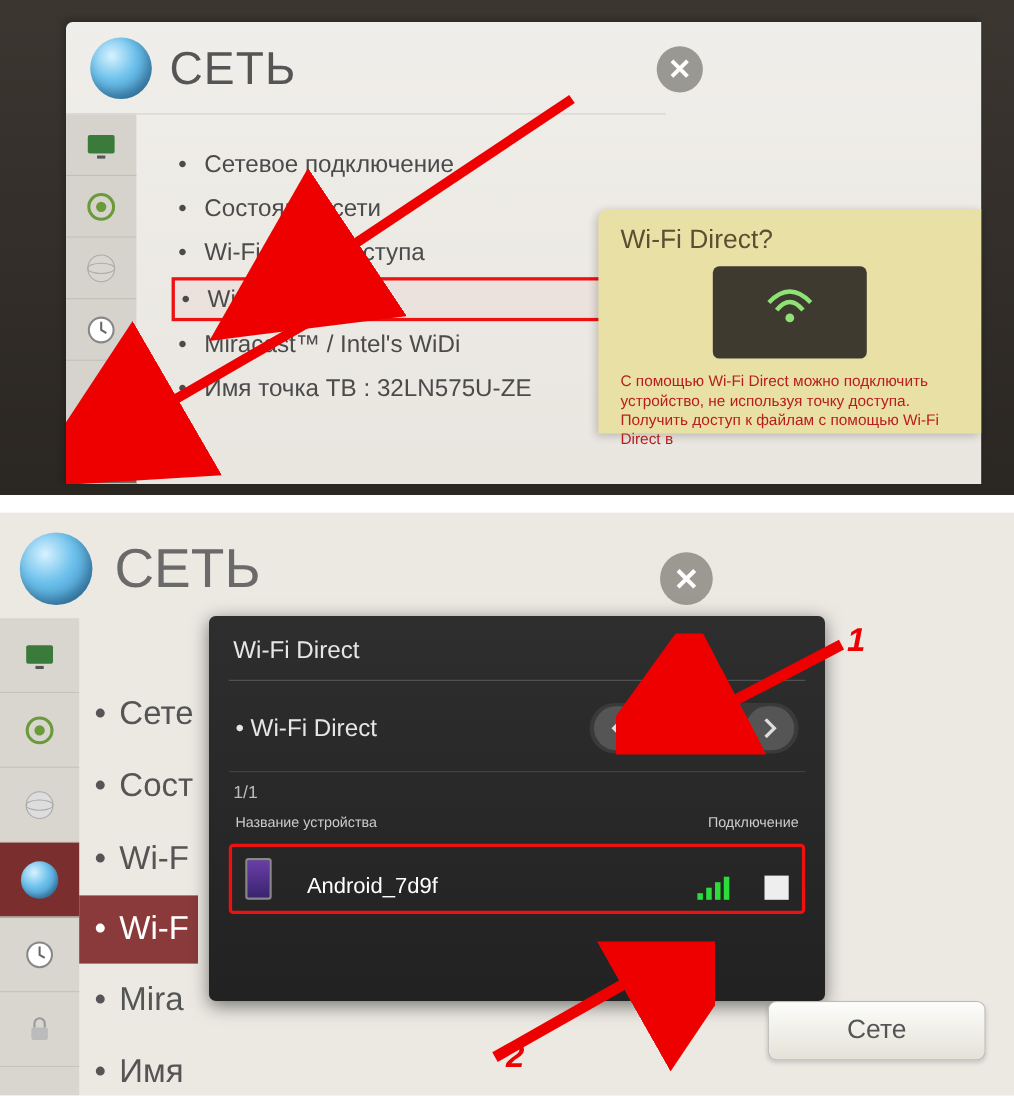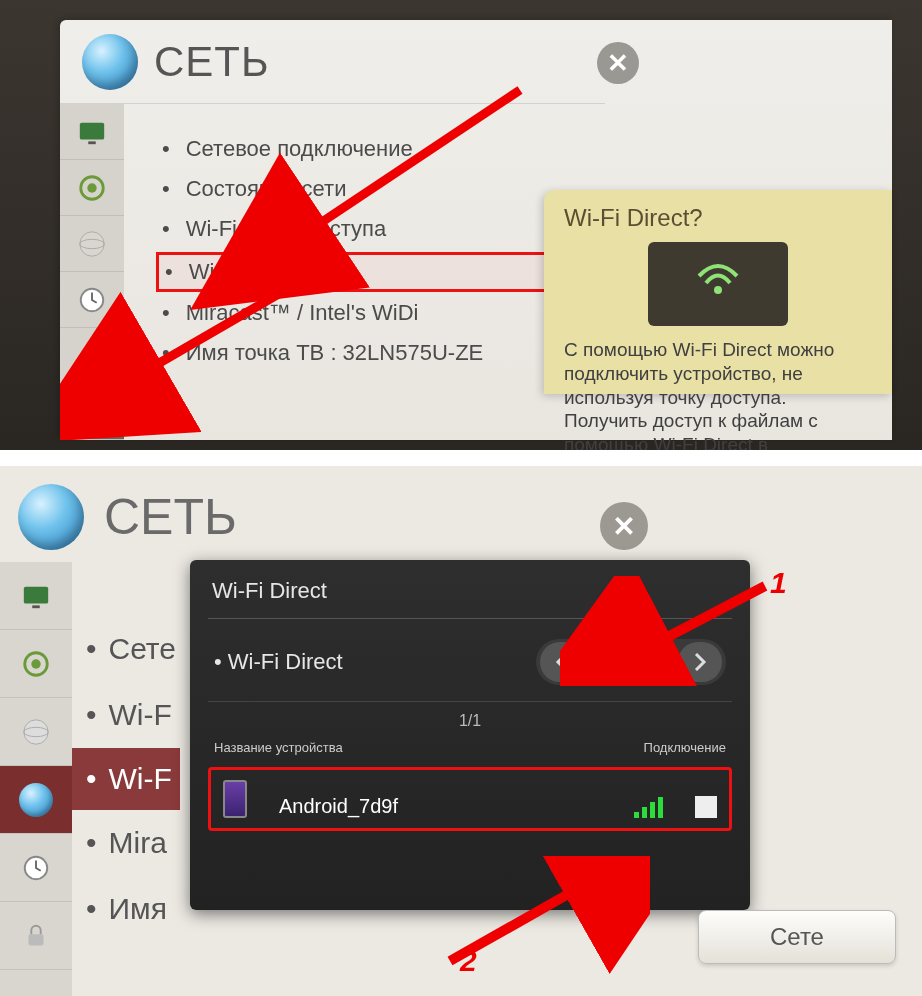--- a/index.html
+++ b/index.html
@@ -74,21 +74,21 @@
     color: #6a5f3d; box-shadow: -2px 2px 8px rgba(0,0,0,.2);
     filter: blur(.2px);
   }
   .tooltip .tt-title { font-size: 24px; margin-bottom: 10px; color:#5a4f32;}
   .tooltip .tv {
     width: 140px; height: 84px; margin: 6px auto 12px;
     background: #3f3a30; border-radius: 6px; position:relative;
     display:flex;align-items:center;justify-content:center;
   }
   .tooltip .wifi-arc{color:#7fd66f;font-size:40px;}
-  .tooltip p { font-size: 19px; line-height: 1.25; color:#404040; }
+  .tooltip p { font-size: 14px; line-height: 1.25; color:#b91c1c; }
   
   .arrow { position:absolute; pointer-events:none; }
 
   
   .shot2 { height: 530px; background: #ece9e3; margin-top:16px;}
   .shot2 .iconcol2 {
     position:absolute; left:0; top:96px; width:72px; bottom:0;
     background:#d9d6cf; display:flex;flex-direction:column;
   }
   .iconcol2 .ic{height:68px;border-bottom:1px solid #c6c3bb;display:flex;align-items:center;justify-content:center;}
@@ -121,21 +121,21 @@
   .panel .row1 .lbl::before{content:"• ";}
   .toggle{
     display:flex;align-items:center;background:#3a3a3a;border-radius:26px;
     height:46px;padding:0 4px;gap:2px;
   }
   .toggle .arrbtn{
     width:44px;height:40px;border-radius:20px;background:#555;
     display:flex;align-items:center;justify-content:center;color:#ddd;font-size:18px;cursor:pointer;
   }
   .toggle .val{min-width:90px;text-align:center;font-size:20px;color:#fff;}
-  .panel .count{ text-align:center;font-size:16px;color:#bbb;padding:10px 4px 4px;}
+  .panel .count{ text-align:left;font-size:16px;color:#bbb;padding:10px 4px 4px;}
   .panel .colhead{display:flex;justify-content:space-between;font-size:13px;color:#ccc;padding:6px 6px 12px;}
   .device{
     border:3px solid #e11;border-radius:4px;
     display:flex;align-items:flex-end;gap:32px;padding:10px 12px;cursor:pointer;
   }
   .device .phone{width:24px;height:38px;background:linear-gradient(#6a3ea8,#3a2370);border:2px solid #888;border-radius:3px;}
   .device .name{flex:1;font-size:20px;color:#fff;}
   .sig{display:flex;align-items:flex-end;gap:3px;height:24px;}
   .sig i{width:5px;background:#2bdc3a;display:block;}
   .sig i:nth-child(1){height:6px}.sig i:nth-child(2){height:11px}
@@ -286,20 +286,21 @@
     <div class="ic">
       <svg viewBox="0 0 32 32" width="34" height="34">
           <rect x="8" y="14" width="16" height="12" rx="2" fill="#bbb"></rect>
           <path d="M11 14v-4a5 5 0 0 1 10 0v4" fill="none" stroke="#999" stroke-width="2"></path>
         </svg>
     </div>
   </div>
 
   <ul class="menu2">
     <li>Сете</li>
+    <li>Сост</li>
     <li>Wi-F</li>
     <li class="hl">Wi-F</li>
     <li>Mira</li>
     <li>Имя</li>
   </ul>
 
   <div class="panel">
     <div class="ptitle">Wi-Fi Direct</div>
     <div class="row1">
       <div class="lbl">Wi-Fi Direct</div>

